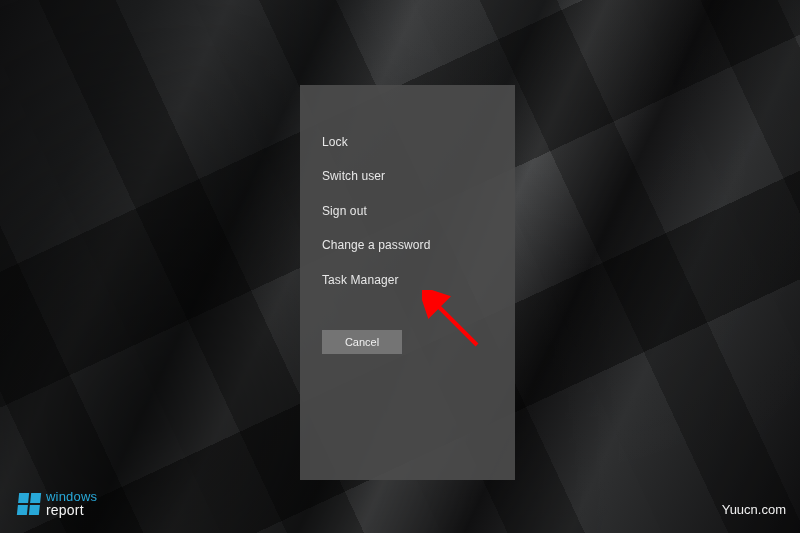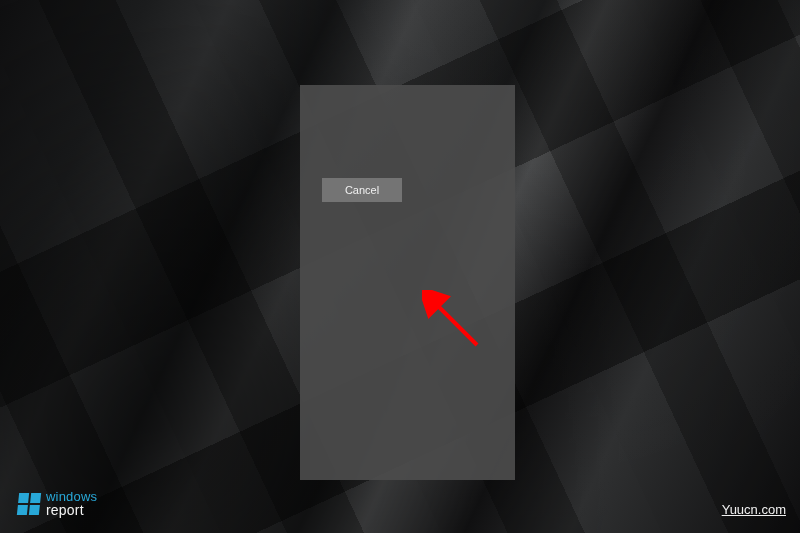--- a/index.html
+++ b/index.html
@@ -121,29 +121,35 @@
       letter-spacing: 0.2px;
     }
     .watermark-right {
       position: absolute;
       right: 14px;
       bottom: 16px;
       color: #f0f0f0;
       font-size: 13px;
       font-weight: 400;
       pointer-events: none;
-      text-decoration: underline;
     }
   </style>
 </head>
 <body>
 
 <div class="wallpaper"></div>
 
 <div class="security-dialog">
+  <div class="menu-list">
+    <div class="menu-item">Lock</div>
+    <div class="menu-item">Switch user</div>
+    <div class="menu-item">Sign out</div>
+    <div class="menu-item">Change a password</div>
+    <div class="menu-item">Task Manager</div>
+  </div>
   <button class="cancel-button">Cancel</button>
 </div>
 
 <svg class="arrow-annotation" width="70" height="70" viewBox="0 0 70 70">
   <defs>
     <marker id="arrowhead" markerWidth="8" markerHeight="8" refX="2" refY="4" orient="auto">
       <polygon points="0 0, 8 4, 0 8" fill="#ff0000"></polygon>
     </marker>
   </defs>
   <line x1="55" y1="55" x2="12" y2="12" stroke="#ff0000" stroke-width="4" marker-end="url(#arrowhead)"></line>

